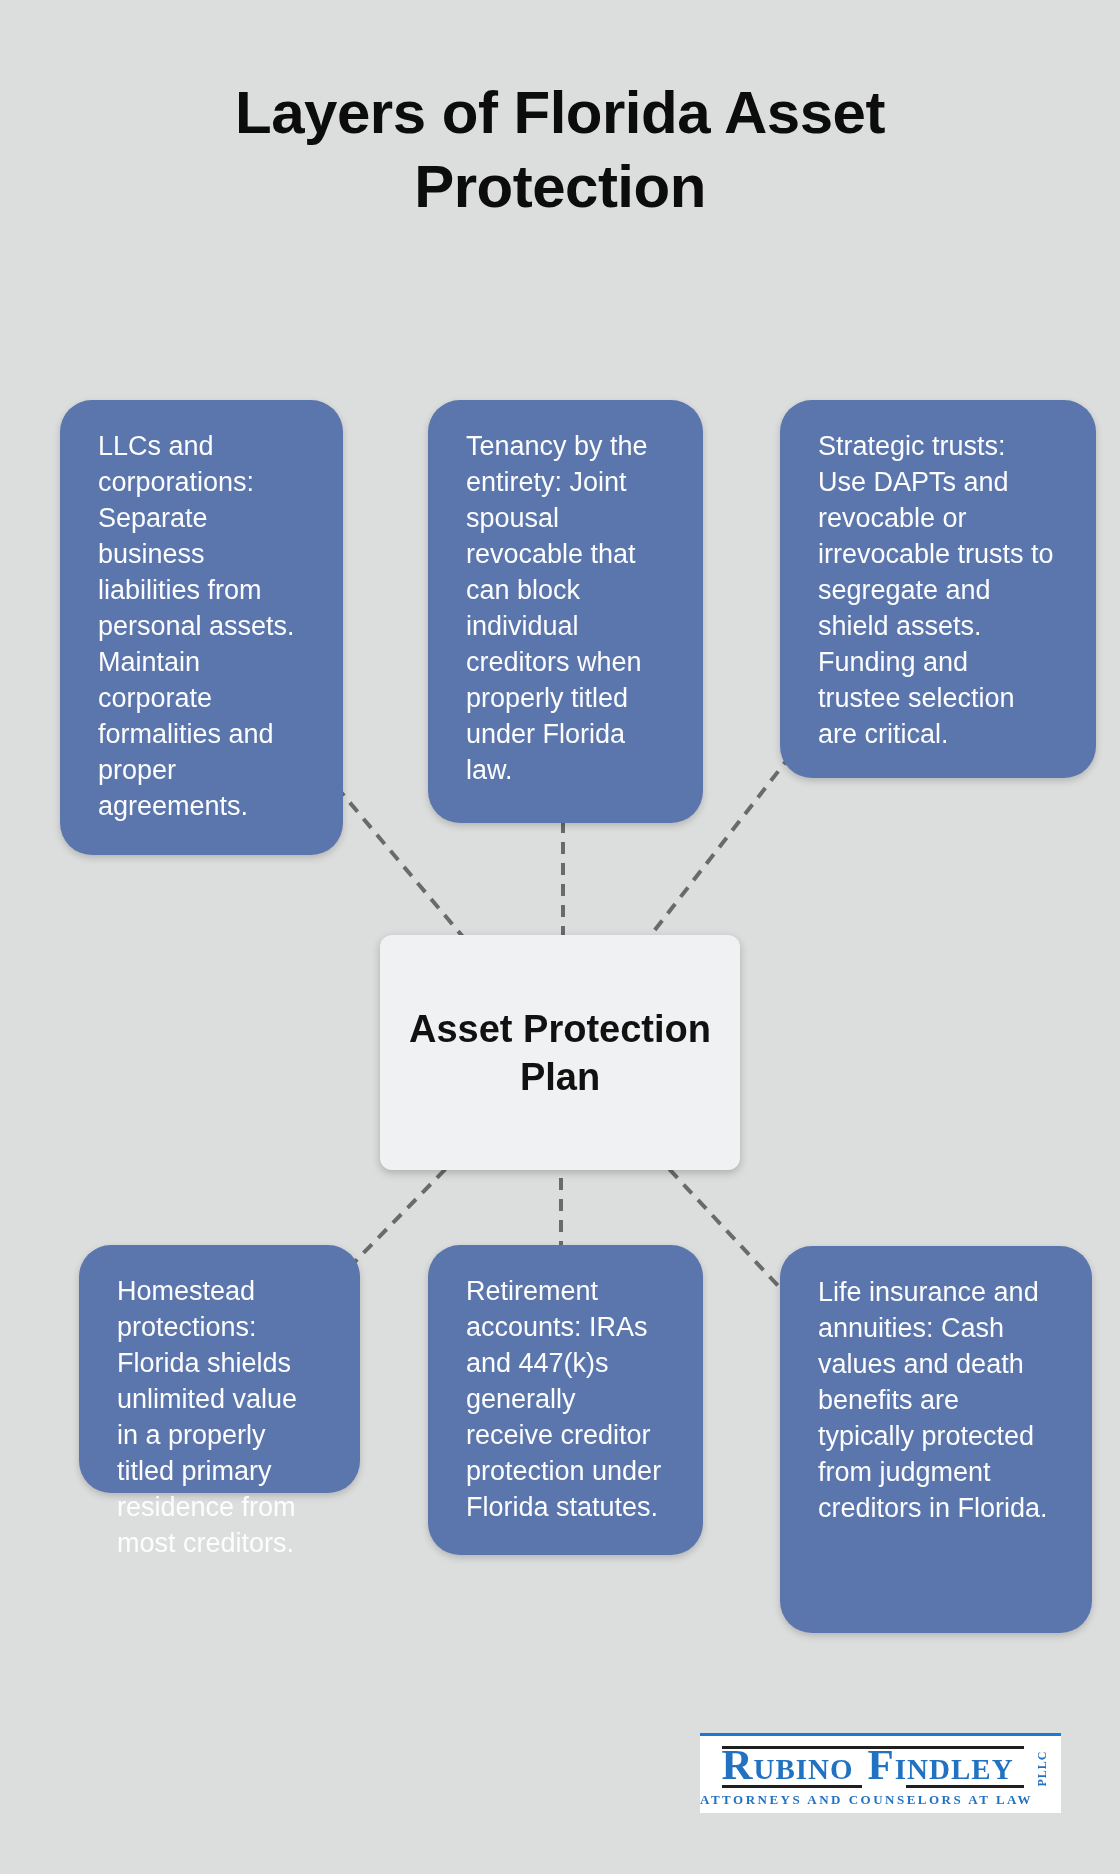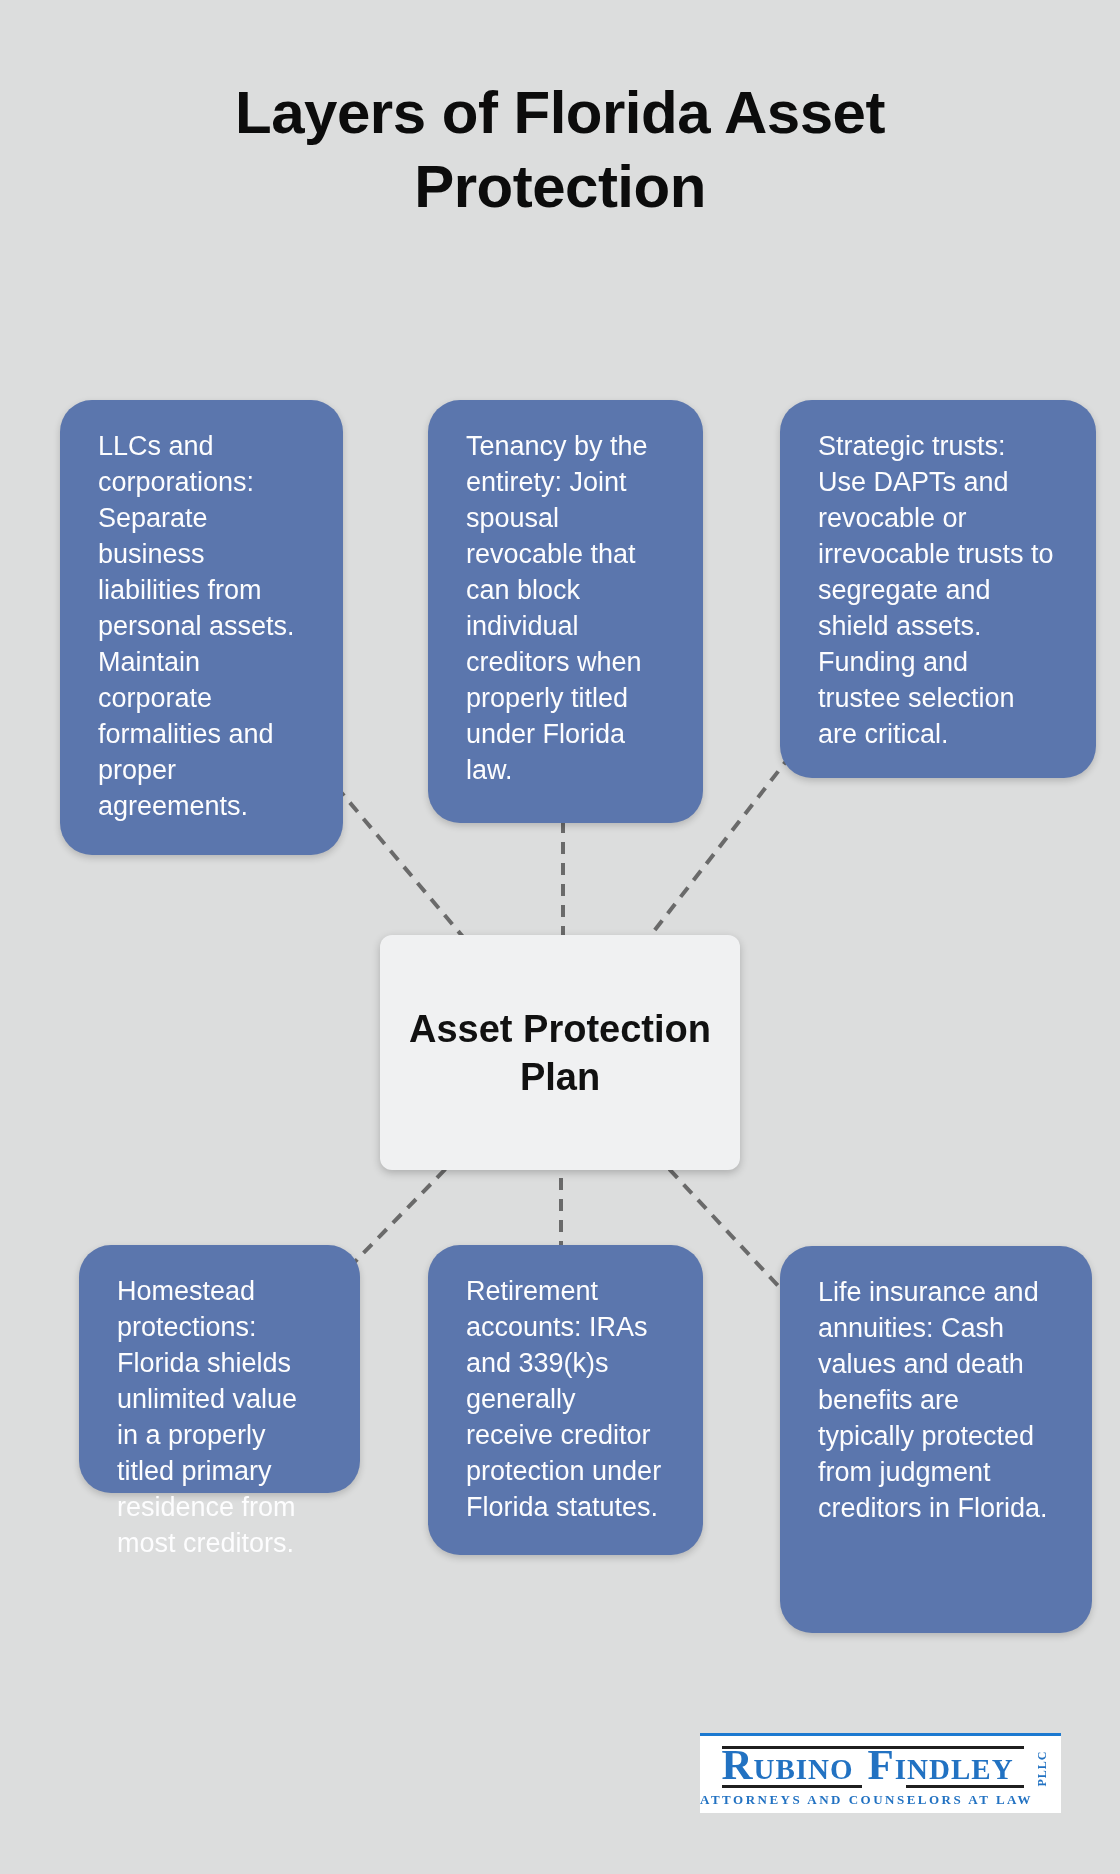--- a/index.html
+++ b/index.html
@@ -156,21 +156,21 @@
 
   <div class="node node-tr">
     <span>Strategic trusts: Use DAPTs and revocable or irrevocable trusts to segregate and shield assets. Funding and trustee selection are critical.</span>
   </div>
 
   <div class="node node-bl">
     <span>Homestead protections: Florida shields unlimited value in a properly titled primary residence from most creditors.</span>
   </div>
 
   <div class="node node-bm">
-    <span>Retirement accounts: IRAs and 339(k)s generally receive creditor protection under Florida statutes.</span>
+    <span>Retirement accounts: IRAs and 447(k)s generally receive creditor protection under Florida statutes.</span>
   </div>
 
   <div class="node node-br">
     <span>Life insurance and annuities: Cash values and death benefits are typically protected from judgment creditors in Florida.</span>
   </div>
 
   <div class="center-node">
     <span class="label">Asset Protection Plan</span>
   </div>
 

